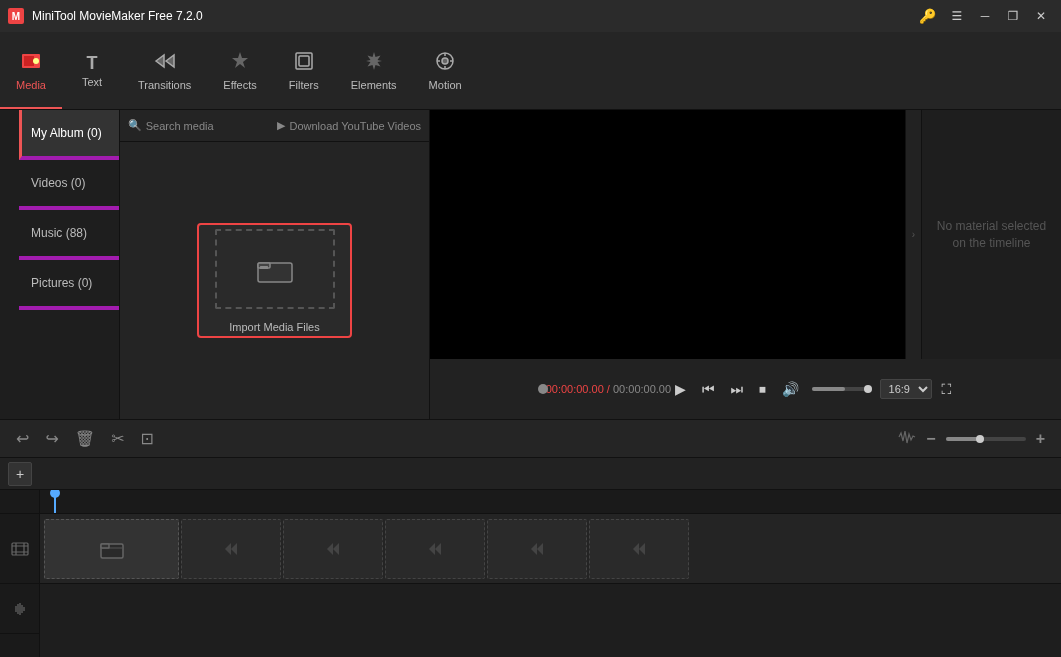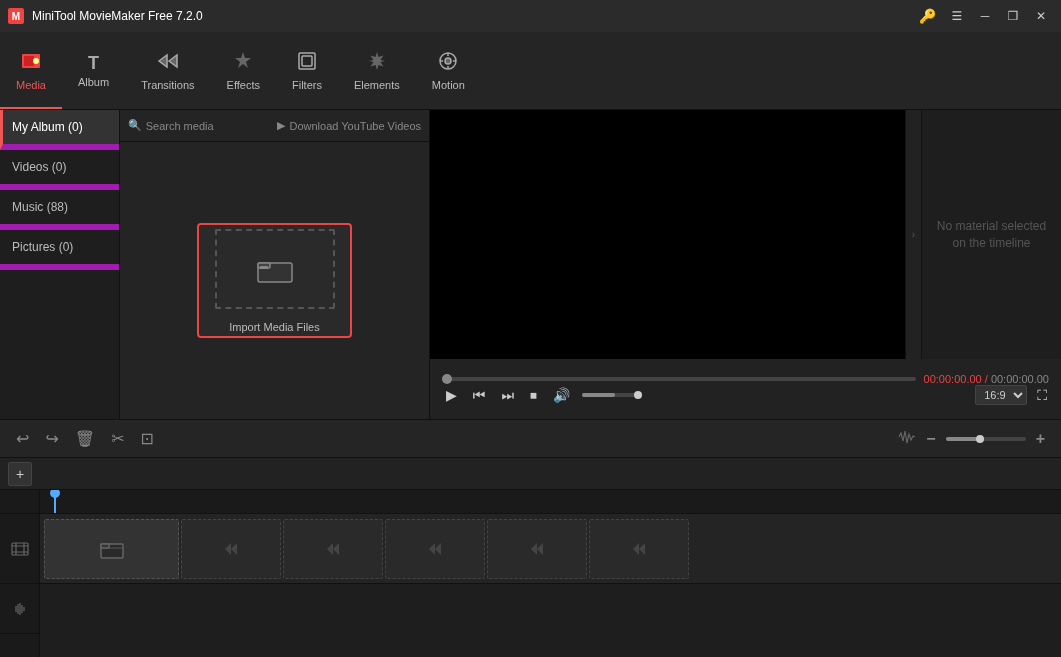--- a/index.html
+++ b/index.html
@@ -125,25 +125,26 @@
     
     .sidebar {
       width: 120px;
       background: #1e1e1e;
       border-right: 1px solid #111;
       display: flex;
       flex-direction: column;
       flex-shrink: 0;
     }
     .sidebar-item {
-      padding: 10px 12px;
+      padding: 16px 12px;
       cursor: pointer;
       font-size: 12px;
       color: #bbb;
-      border-bottom: 6px solid #a21caf;
+      border-bottom: 4px solid #a21caf;
+      margin-left: 19px;
     }
     .sidebar-item.active {
       background: #333;
       color: #fff;
       border-left: 3px solid #e55;
       padding-left: 9px;
     }
 
     
     .media-panel {
@@ -251,21 +252,21 @@
       display: flex;
       align-items: center;
       justify-content: center;
     }
 
     
     .player-controls {
       height: 60px;
       background: #222;
       display: flex;
-      flex-direction: column;
+      flex-direction: row;
       justify-content: center;
       padding: 0 12px;
       flex-shrink: 0;
     }
     .progress-bar-container {
       display: flex;
       align-items: center;
       gap: 8px;
     }
     .progress-bar {
@@ -590,21 +591,21 @@
       <svg width="22" height="22" viewBox="0 0 22 22" fill="#e44">
         <rect x="2" y="4" width="18" height="14" rx="1" fill="#e44"></rect>
         <rect x="4" y="6" width="10" height="10" fill="#c22"></rect>
         <circle cx="16" cy="11" r="3" fill="#ff8"></circle>
       </svg>
     </span>
     <span class="toolbar-label">Media</span>
   </div>
   <div class="toolbar-item">
     <span class="toolbar-icon" style="font-size:18px;font-weight:bold;color:#aaa;">T</span>
-    <span class="toolbar-label">Album</span>
+    <span class="toolbar-label">Text</span>
   </div>
   <div class="toolbar-item">
     <span class="toolbar-icon" style="color:#aaa;">
       <svg width="22" height="22" viewBox="0 0 22 22" fill="none" stroke="#aaa" stroke-width="1.5">
         <path d="M2 11 L10 5 L10 17 Z" fill="#666"></path>
         <path d="M12 11 L20 5 L20 17 Z" fill="#666"></path>
       </svg>
     </span>
     <span class="toolbar-label">Transitions</span>
   </div>

